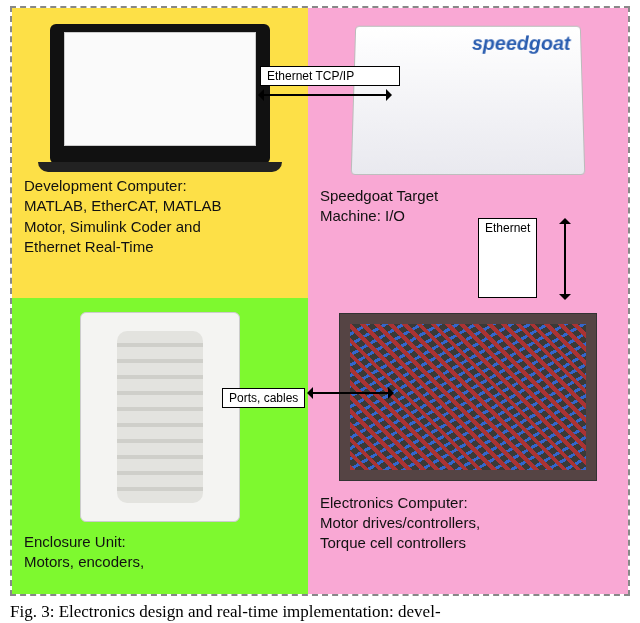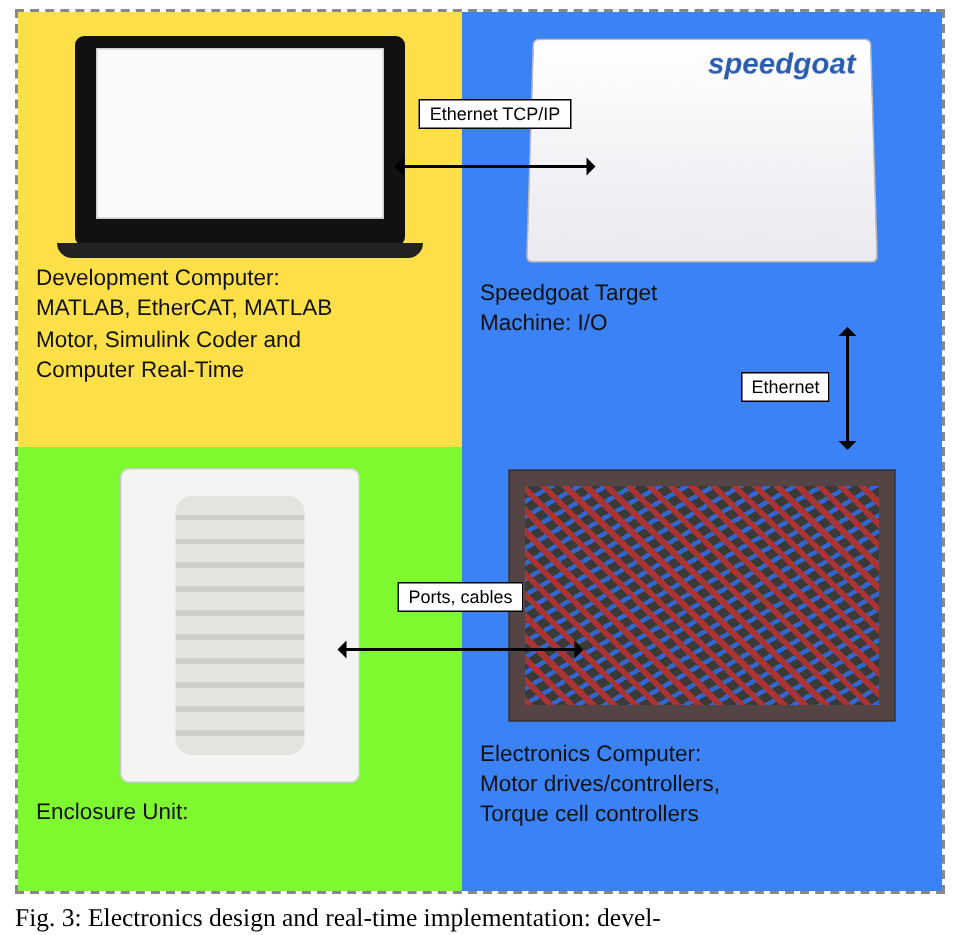--- a/index.html
+++ b/index.html
@@ -1,32 +1,32 @@
 <!DOCTYPE html>
 <html><head>
 <meta charset="utf-8">
 <style>
 *{box-sizing:border-box;margin:0;padding:0}
 body{font-family:Arial,sans-serif;background:#fff;width:640px}
 .frame{width:620px;height:590px;margin:6px 10px 4px;border:2px dashed #888;position:relative}
 .panel{position:absolute}
 .purple{left:0;top:0;width:296px;height:290px;background:#fde047;padding:12px}
-.yellow{right:0;top:0;width:320px;height:586px;background:#3b82f6;padding:12px}
+.yellow{right:0;top:0;width:320px;height:586px;background:#f9a8d4;padding:12px}
 .green{left:0;top:290px;width:296px;height:296px;background:#7ef92f;padding:12px}
 .laptop{width:220px;height:140px;margin:4px auto 12px;background:#111;border-radius:6px;position:relative}
 .laptop::before{content:"";position:absolute;left:14px;top:8px;right:14px;bottom:18px;background:#fafafa;border:1px solid #ccc}
 .laptop::after{content:"";position:absolute;left:-12px;right:-12px;bottom:-8px;height:10px;background:#222;border-radius:0 0 10px 10px}
 .speedgoat{width:230px;height:150px;margin:4px auto 12px;background:linear-gradient(#fff,#e9e9ef);border:1px solid #bbb;border-radius:4px;position:relative;transform:perspective(400px) rotateX(6deg)}
 .speedgoat::after{content:"speedgoat";position:absolute;right:10px;top:6px;font-style:italic;font-weight:bold;color:#2a5db0;font-size:20px}
 .actuator{width:160px;height:210px;margin:2px auto 10px;background:#f4f4f2;border:1px solid #ccc;border-radius:6px;position:relative}
 .actuator::before{content:"";position:absolute;left:36px;right:36px;top:18px;bottom:18px;background:repeating-linear-gradient(0deg,#e3e3df 0 12px,#cfcfca 12px 16px);border-radius:10px}
 .enclosure{width:258px;height:168px;margin:86px auto 12px;background:#544;position:relative;border:1px solid #333}
 .enclosure::before{content:"";position:absolute;inset:10px;background:repeating-linear-gradient(45deg,#a33 0 4px,transparent 4px 10px),repeating-linear-gradient(-30deg,#36c 0 3px,transparent 3px 9px),#3a3a38}
 .lbl{font-size:15px;line-height:1.35;color:#111}
-.arrow{position:absolute;display:flex;align-items:center;gap:20px}
+.arrow{position:absolute;display:flex;gap:4px}
 .arrow .line{height:2px;background:#000;position:relative}
 .arrow .line::before,.arrow .line::after{content:"";position:absolute;width:0;height:0;border:6px solid transparent;top:-5px}
 .arrow.h .line::before{left:-8px;border-right-color:#000}
 .arrow.h .line::after{right:-8px;border-left-color:#000}
 .arrow.v .line{width:2px;height:auto}
 .arrow.v .line::before{top:-8px;left:-5px;border-bottom-color:#000;border-right-color:transparent}
 .arrow.v .line::after{bottom:-8px;top:auto;left:-5px;border-top-color:#000;border-left-color:transparent}
 .tag{background:#fff;border:1px solid #000;font-size:12px;padding:2px 6px;white-space:nowrap}
 .caption{font-family:'Times New Roman',serif;font-size:17px;text-align:left;padding:2px 10px 6px}
 </style>
@@ -34,21 +34,21 @@
 <body>
 
 <div class="frame">
 
   <div class="panel purple">
     <div class="laptop"></div>
     <div class="lbl">
       <span>Development Computer:</span><br>
       <span>MATLAB, EtherCAT, MATLAB</span><br>
       <span>Motor, Simulink Coder and</span><br>
-      <span>Computer Real-Time</span>
+      <span>Ethernet Real-Time</span>
     </div>
   </div>
 
   <div class="panel yellow">
     <div class="speedgoat"></div>
     <div class="lbl">
       <span>Speedgoat Target</span><br>
       <span>Machine: I/O</span>
     </div>
     <div class="enclosure"></div>
@@ -56,34 +56,34 @@
       <span>Electronics Computer:</span><br>
       <span>Motor drives/controllers,</span><br>
       <span>Torque cell controllers</span>
     </div>
   </div>
 
   <div class="panel green">
     <div class="actuator"></div>
     <div class="lbl">
       <span>Enclosure Unit:</span><br>
-      <br>
+      <span>Motors, encoders,</span><br>
     </div>
   </div>
 
   <div class="arrow h" style="left:248px;top:58px;width:140px;flex-direction:column">
     <div class="tag">Ethernet TCP/IP</div>
     <div class="line" style="width:130px;margin-top:4px"></div>
   </div>
 
   <div class="arrow v" style="left:552px;top:212px;flex-direction:row">
     <div class="line" style="height:78px"></div>
     <div class="tag" style="margin-left:-92px;margin-top:-2px">Ethernet</div>
   </div>
 
-  <div class="arrow h" style="left:210px;top:380px;width:170px;flex-direction:column">
+  <div class="arrow h" style="left:210px;top:380px;width:170px;flex-direction:row">
     <div class="tag">Ports, cables</div>
     <div class="line" style="width:160px;margin-top:4px"></div>
   </div>
 
 </div>
 
 <div class="caption">Fig. 3: Electronics design and real-time implementation: devel-</div>
 
 </body></html>

